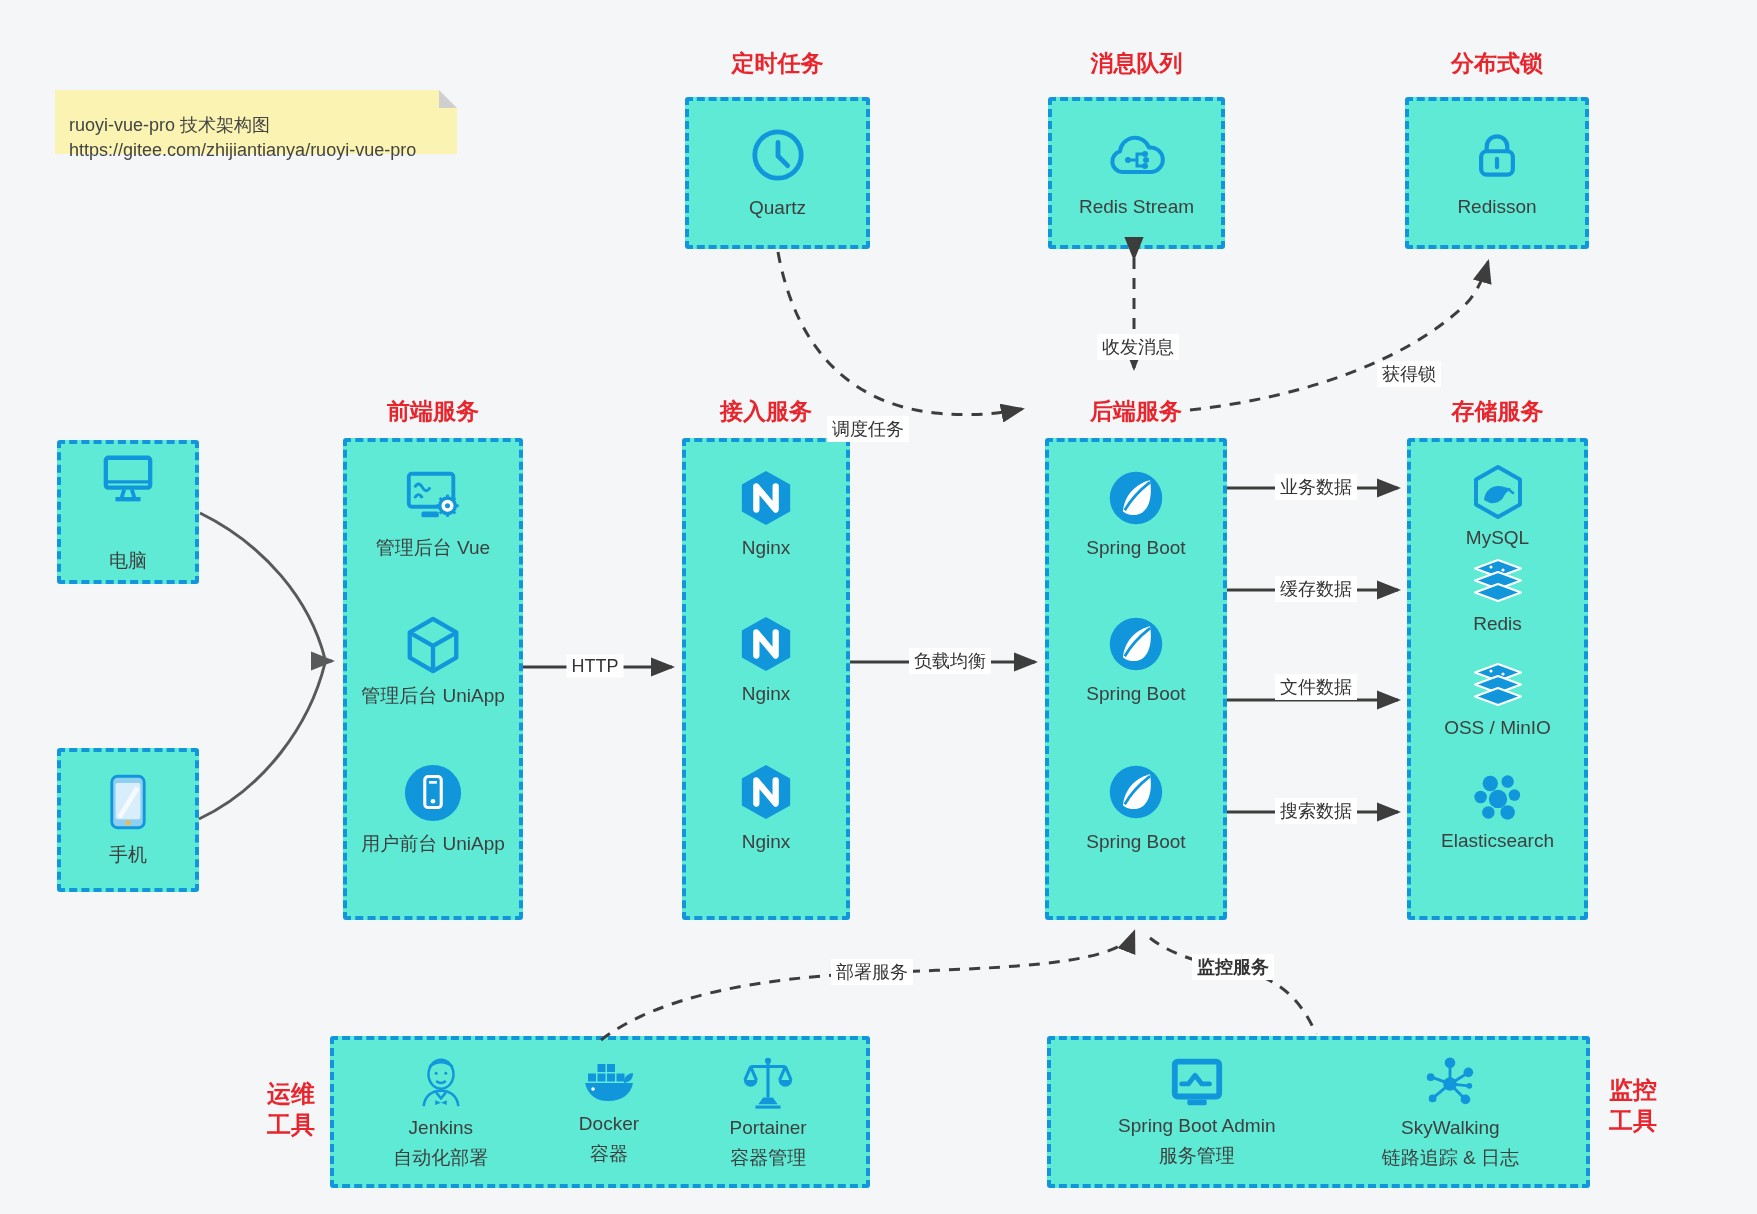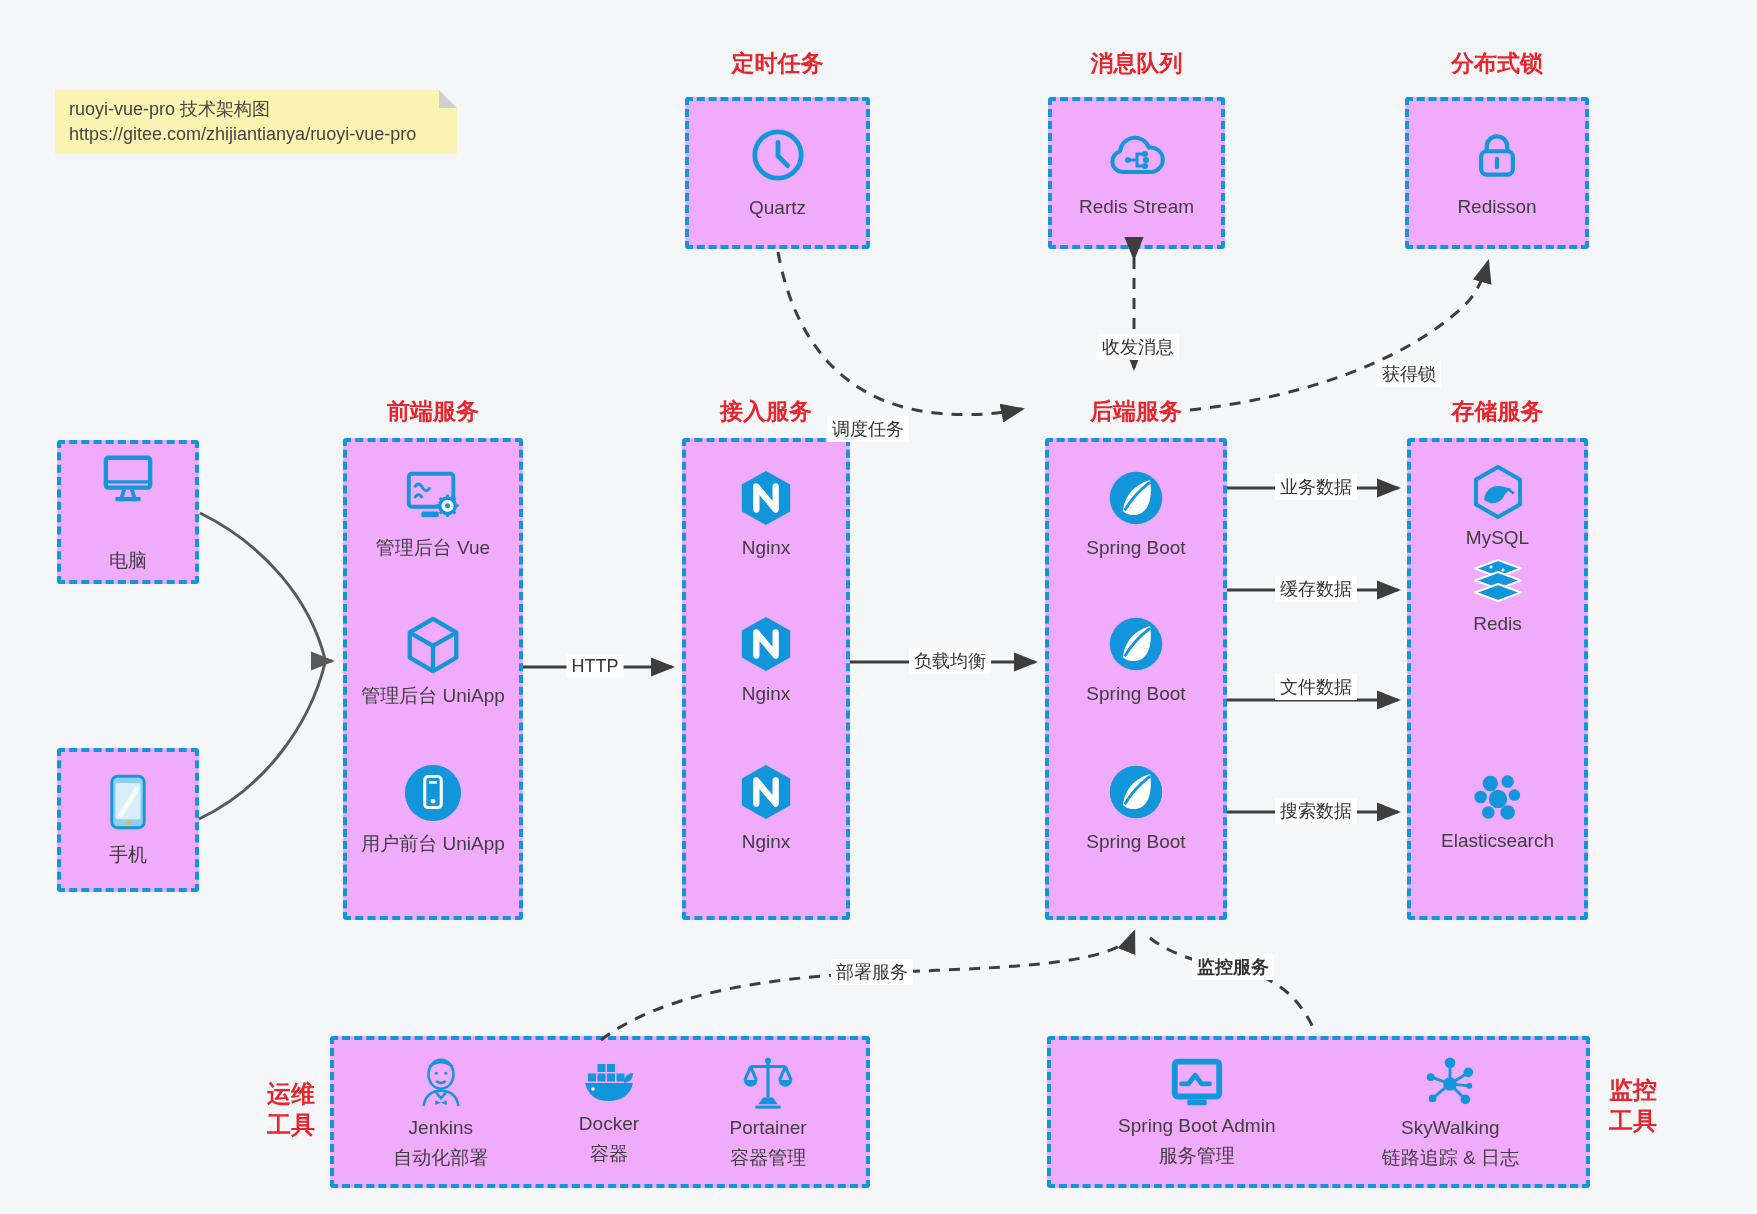--- a/index.html
+++ b/index.html
@@ -3,32 +3,32 @@
 <meta charset="utf-8">
 <style>
   * { margin:0; padding:0; box-sizing:border-box; }
   html,body { width:1757px; height:1214px; }
   body {
     --accent-blue:#1296db; --title-red:#e8242c; --wire-dark:#3d3d3d; --wire-gray:#595959;
     --note-bg:#faf3b1; --canvas-bg:#f5f6f7; --text:#3f3f3f;
     position:relative; background:var(--canvas-bg);
     font-family:"Liberation Sans","DejaVu Sans",sans-serif; color:var(--text); overflow:hidden;
   }
-  .box { position:absolute; background:#f0abfc; border:4px dashed var(--accent-blue); border-radius:3px; z-index:2; }
+  .box { position:absolute; background:#5eead4; border:4px dashed var(--accent-blue); border-radius:3px; z-index:2; }
   .gtitle { position:absolute; color:var(--title-red); font-weight:bold; font-size:23px; text-align:center; z-index:3; white-space:nowrap; }
   .side-title { position:absolute; color:var(--title-red); font-weight:bold; font-size:24px; line-height:31px; text-align:center; z-index:3; }
   .item { position:absolute; left:0; width:100%; display:flex; flex-direction:column; align-items:center; gap:7px; }
   .cbox { display:flex; flex-direction:column; align-items:center; justify-content:center; gap:11px; }
   .lbl { font-size:19px; color:var(--text); white-space:nowrap; text-align:center; line-height:25px; }
   .ic { display:block; color:var(--accent-blue); line-height:0; }
   .rowbox { display:flex; flex-direction:row; align-items:center; justify-content:space-around; padding:0 14px; }
   .bitem { display:flex; flex-direction:column; align-items:center; gap:5px; }
   .wires { position:absolute; left:0; top:0; z-index:5; pointer-events:none; overflow:visible; }
   .edge-label { position:absolute; transform:translate(-50%,-50%); background:#fff; padding:1px 5px; font-size:18px; color:#333; white-space:nowrap; z-index:6; }
-  .note { position:absolute; left:55px; top:90px; width:402px; height:64px; background:var(--note-bg); padding:7px 14px; font-size:18px; line-height:25px; color:#444; z-index:3; }
+  .note { position:absolute; left:55px; top:90px; width:402px; height:64px; background:var(--note-bg); padding:23px 14px; font-size:18px; line-height:25px; color:#444; z-index:3; }
   .note::before { content:""; position:absolute; top:0; right:0; width:0; height:0;
     border-bottom:18px solid #cfcfcf; border-right:18px solid var(--canvas-bg); }
 </style>
 </head>
 <body style="--accent-blue: #1296db; --title-red: #e8242c; --wire-dark: #3d3d3d; --wire-gray: #595959; --note-bg: #faf3b1; --canvas-bg: #f5f6f7; --text: #3f3f3f;">
 
 <svg class="wires" width="1757" height="1214" viewBox="0 0 1757 1214">
   <defs>
     <marker id="ah" markerWidth="8" markerHeight="6.4" refX="7" refY="3.2" orient="auto">
       <polygon points="0 0, 8 3.2, 0 6.4" fill="#3d3d3d"></polygon>
@@ -263,20 +263,34 @@
             <path d="M28 1 L51 9.5 L28 18 L5 9.5 Z"></path>
             <path d="M28 13 L51 21.5 L28 30 L5 21.5 Z"></path>
             <path d="M28 25 L51 33.5 L28 42 L5 33.5 Z"></path>
           </g>
           <circle cx="21" cy="8" r="1.6" fill="#ffffff"></circle>
           <circle cx="33" cy="11" r="1.6" fill="#ffffff"></circle>
         </svg>
     </span>
     <span class="lbl">Redis</span>
   </div>
+  <div class="item" style="top:220px; gap:5px;">
+    <span class="ic">
+      <svg width="56" height="48" viewBox="0 0 56 46">
+          <g fill="currentColor" stroke="#ffffff" stroke-width="2" stroke-linejoin="round">
+            <path d="M28 1 L51 9.5 L28 18 L5 9.5 Z"></path>
+            <path d="M28 13 L51 21.5 L28 30 L5 21.5 Z"></path>
+            <path d="M28 25 L51 33.5 L28 42 L5 33.5 Z"></path>
+          </g>
+          <circle cx="21" cy="8" r="1.6" fill="#ffffff"></circle>
+          <circle cx="33" cy="11" r="1.6" fill="#ffffff"></circle>
+        </svg>
+    </span>
+    <span class="lbl">OSS / MinIO</span>
+  </div>
   <div class="item" style="top:328px; gap:4px;">
     <span class="ic">
       <svg width="58" height="54" viewBox="0 0 60 56">
           <g fill="currentColor">
             <circle cx="22" cy="14" r="8"></circle>
             <circle cx="40" cy="12" r="6.5"></circle>
             <circle cx="12" cy="28" r="6.5"></circle>
             <circle cx="30" cy="30" r="9.5"></circle>
             <circle cx="47" cy="26" r="6"></circle>
             <circle cx="20" cy="44" r="6.5"></circle>

